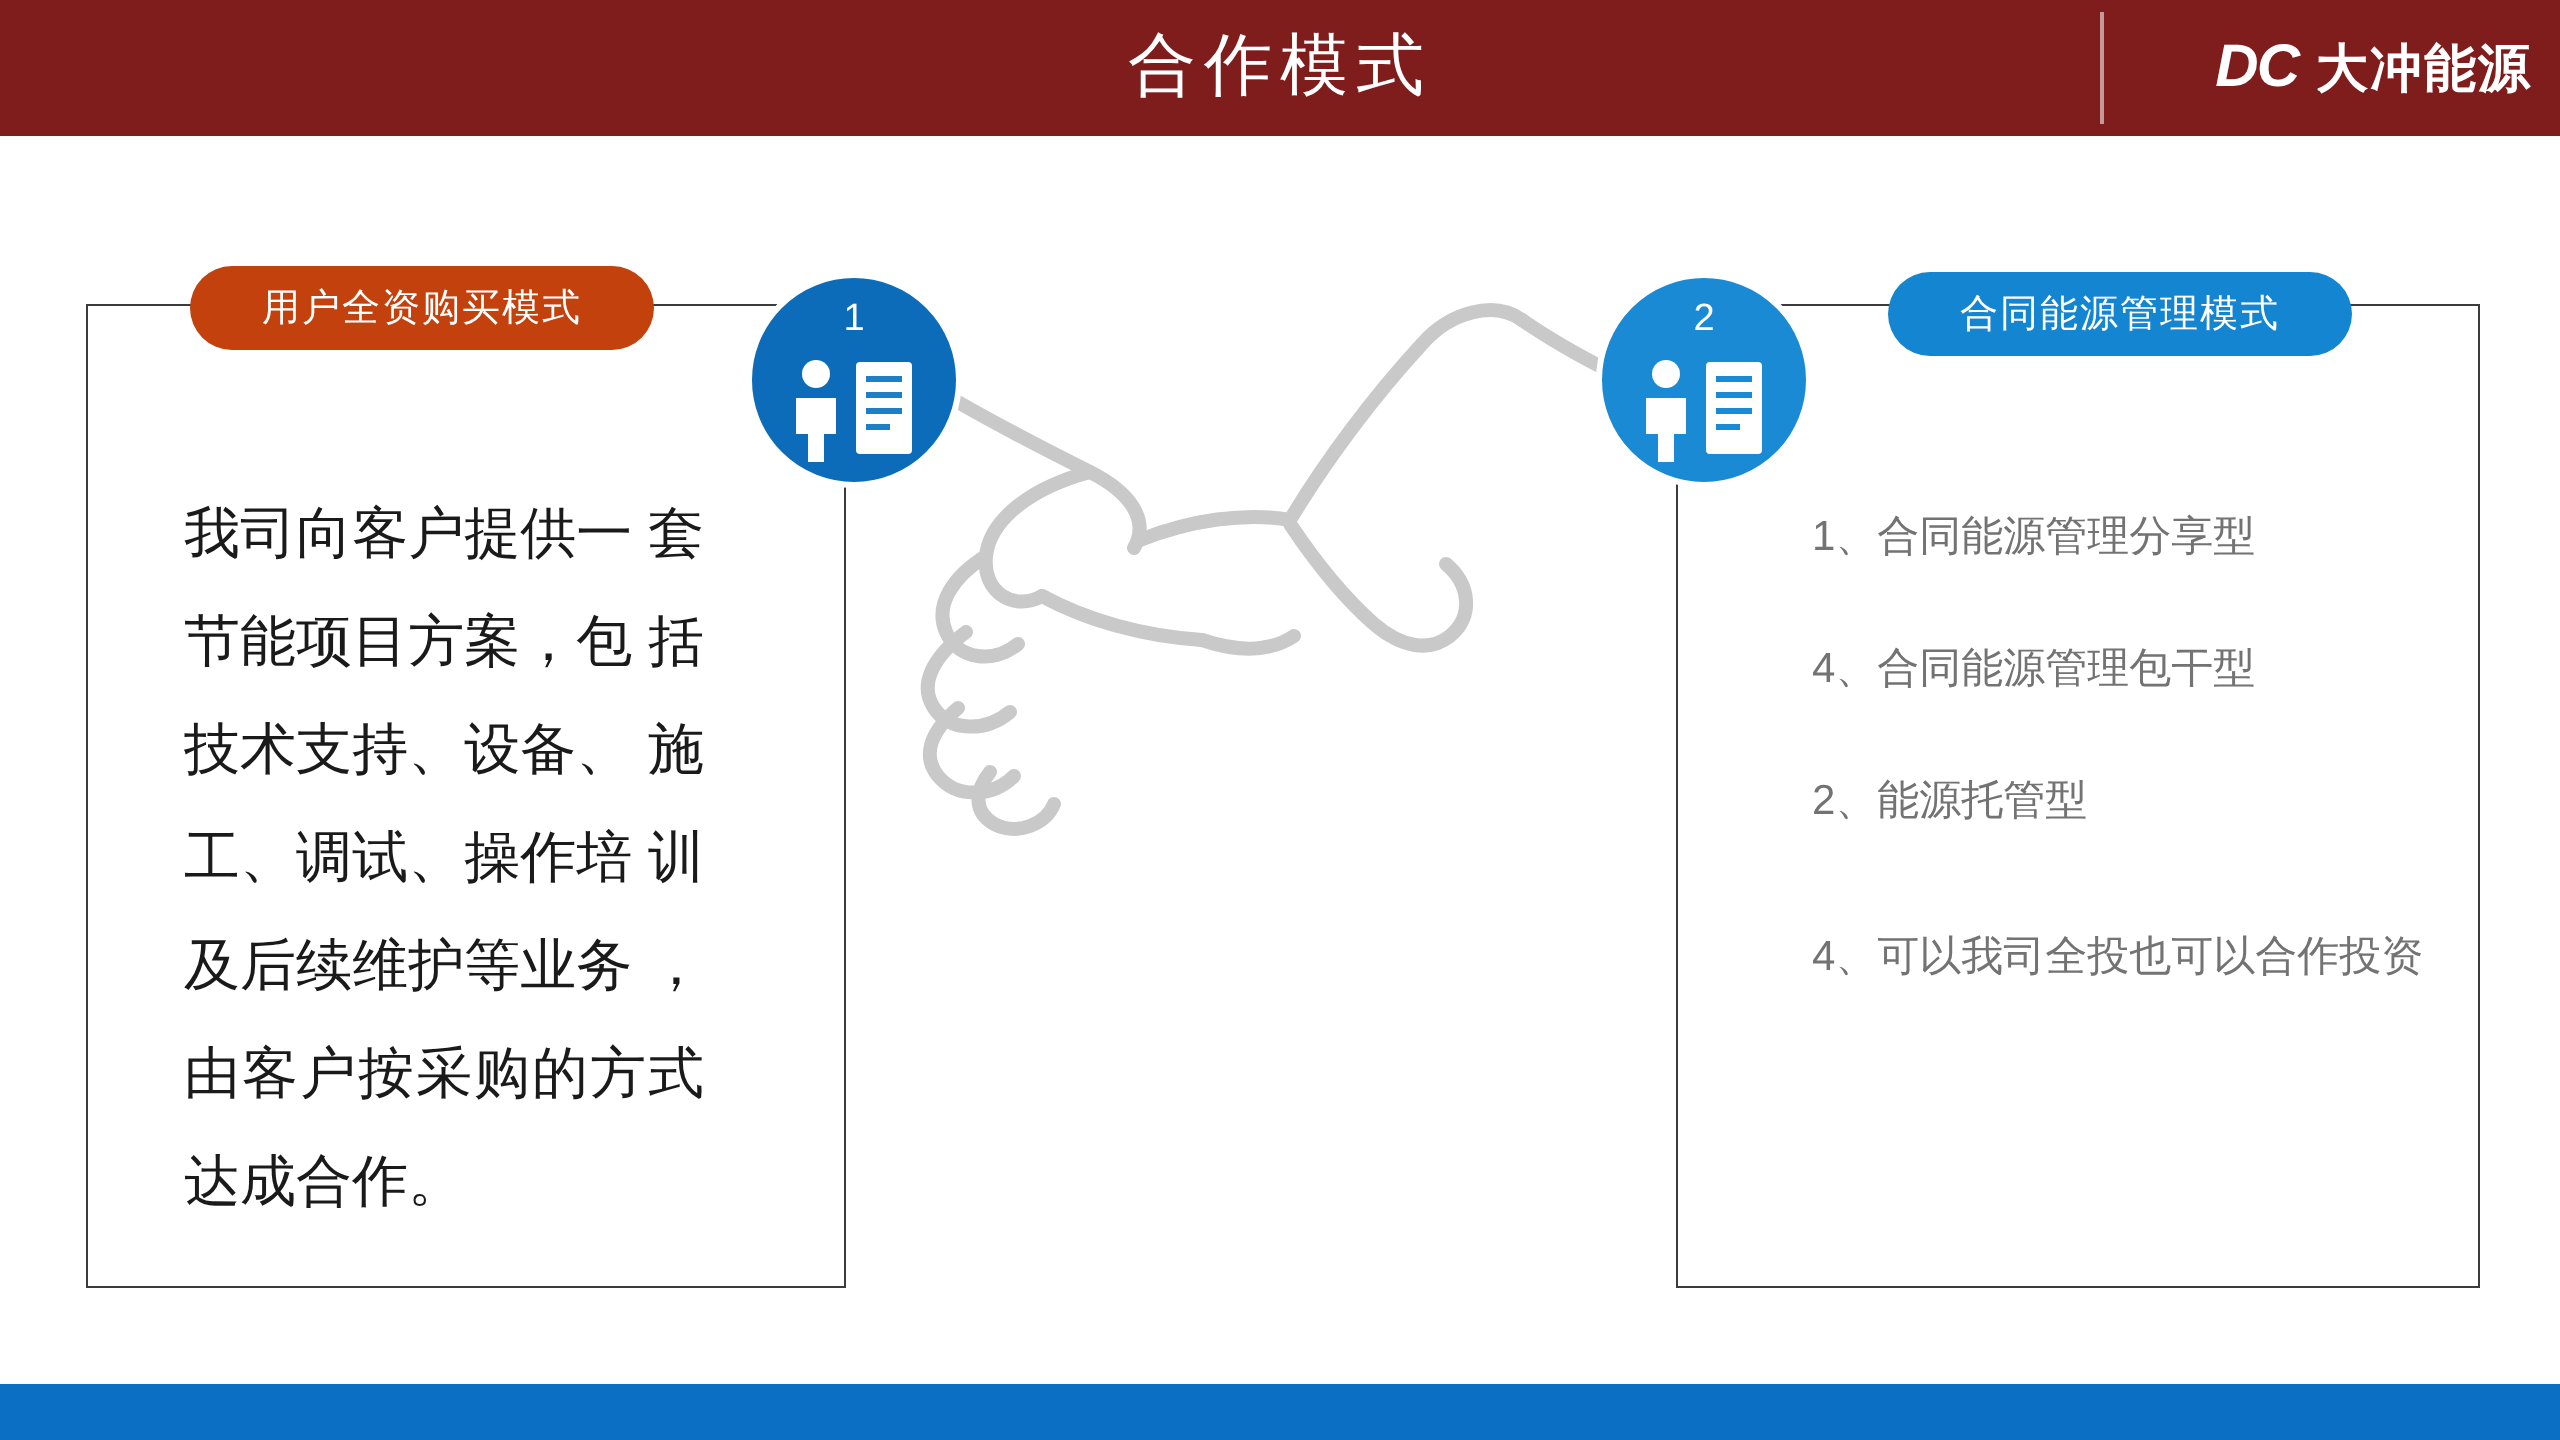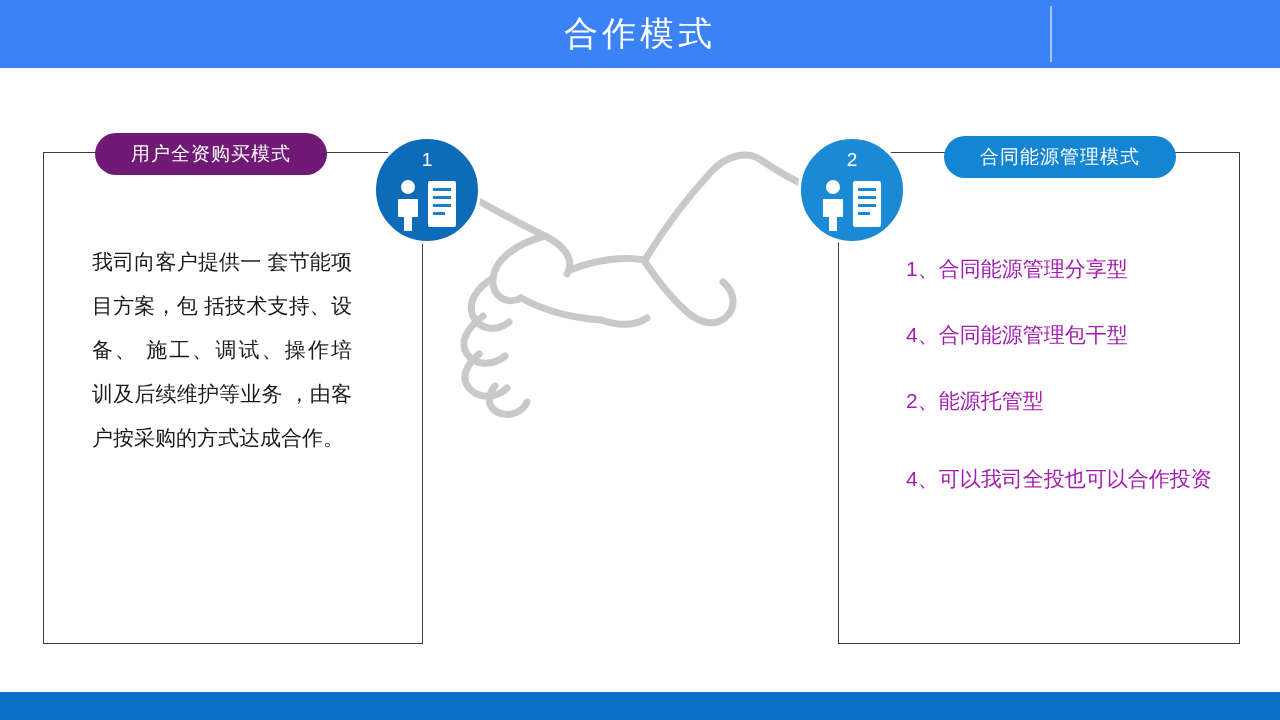--- a/index.html
+++ b/index.html
@@ -14,21 +14,21 @@
     overflow: hidden;
     position: relative;
   }
 
   
   .header {
     position: absolute;
     left: 0; top: 0;
     width: 1280px;
     height: 68px;
-    background: #3b82f6;
+    background: #7f1d1d;
   }
   .header-title {
     position: absolute;
     left: 0; top: 0;
     width: 1280px;
     height: 68px;
     line-height: 66px;
     text-align: center;
     color: #ffffff;
     font-size: 34px;
@@ -103,21 +103,21 @@
     top: 152px;
     width: 400px;
     height: 490px;
   }
 
   
   .pill {
     position: absolute;
     height: 42px;
     border-radius: 21px;
-    background: #701a75;
+    background: #c2410c;
     color: #ffffff;
     font-size: 19px;
     display: flex;
     align-items: center;
     justify-content: center;
     padding: 0 22px;
     letter-spacing: 1px;
     box-sizing: border-box;
   }
   .pill-left {
@@ -160,45 +160,49 @@
     width: 100%;
     text-align: center;
   }
 
   
   .body-left {
     position: absolute;
     left: 92px;
     top: 240px;
     width: 260px;
-    font-size: 21px;
+    font-size: 28px;
     color: #1a1a1a;
-    line-height: 44px;
+    line-height: 54px;
     text-align: justify;
   }
   .list-right {
     position: absolute;
     left: 906px;
     top: 252px;
     width: 310px;
   }
   .list-item {
     font-size: 21px;
-    color: #a21caf;
+    color: #737373;
     line-height: 34px;
     margin-bottom: 32px;
   }
   .list-item:last-child { margin-bottom: 0; margin-top: 44px; }
 </style>
 </head>
 <body>
 
 <div class="header">
   <div class="header-title">合作模式</div>
   <div class="header-divider"></div>
+  <div class="logo">
+    <span class="logo-mark">DC</span>
+    <span class="logo-text">大冲能源</span>
+  </div>
 </div>
 
 <div class="handshake">
   <svg width="500" height="300" viewBox="0 0 500 300" xmlns="http://www.w3.org/2000/svg">
     <g fill="none" stroke="#c9c9c9" stroke-width="7" stroke-linecap="round" stroke-linejoin="round">
       <path d="M8 32 C60 70, 110 96, 150 116 C170 126, 180 140, 172 154"></path>
       <path d="M150 116 C120 124, 100 140, 98 158 C96 176, 112 186, 126 178"></path>
       <path d="M175 150 C200 140, 228 136, 250 140"></path>
       <path d="M250 140 C268 110, 292 78, 316 52 C330 36, 352 30, 366 40"></path>
       <path d="M366 40 C392 58, 430 78, 492 100"></path>

